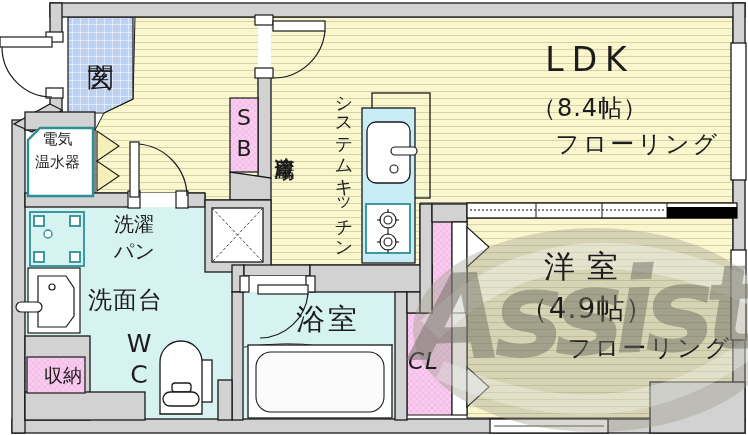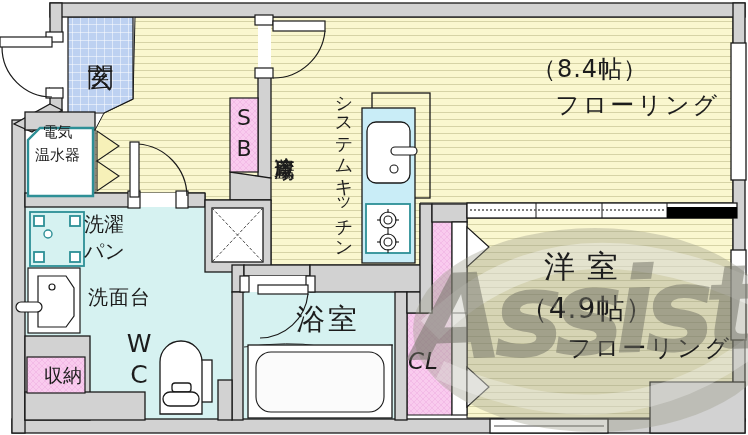--- a/index.html
+++ b/index.html
@@ -215,47 +215,48 @@
 
   <g>
     <ellipse cx="595" cy="330" rx="182" ry="102" fill="#9a9a8a" opacity="0.38"></ellipse>
     <path d="M430 330 Q 560 200 765 298" fill="none" stroke="#ffffff" stroke-width="26" opacity="0.35"></path>
     <path d="M760 340 Q 620 452 440 370" fill="none" stroke="#ffffff" stroke-width="20" opacity="0.28"></path>
   </g>
 </svg>
 
   <div class="lbl vert" style="left:84px;top:42px;font-size:26px;letter-spacing:3px;">玄関</div>
 
-  <div class="lbl center" style="left:28px;top:121px;width:59px;font-size:15px;line-height:1.5;">電気
+  <div class="lbl center" style="left:28px;top:128px;width:59px;font-size:15px;line-height:1.5;">電気
 温水器</div>
 
   <div class="lbl center" style="left:230px;top:103px;width:28px;font-size:22px;line-height:1.4;">S
 B</div>
 
   <div class="lbl vert" style="left:272px;top:141px;font-size:20px;letter-spacing:1px;">冷蔵庫置場</div>
 
   <div class="lbl vert" style="left:332px;top:84px;font-size:18px;">システムキッチン</div>
 
   <div class="roomblock" style="left:460px;top:40px;width:260px;">
+    <div class="rname" style="font-size:33px;">LDK</div>
     <div class="rsize" style="font-size:24px;margin-top:13px;">（8.4帖）</div>
     <div class="rfloor" style="font-size:24px;margin-top:4px;">フローリング</div>
   </div>
 
   <div class="roomblock" style="left:442px;top:246px;width:290px;">
     <div class="rname" style="font-size:31px;letter-spacing:12px;">洋室</div>
     <div class="rsize" style="font-size:28px;margin-top:2px;">（4.9帖）</div>
     <div class="rfloor" style="font-size:24px;margin-top:4px;">フローリング</div>
   </div>
 
   <div class="lbl" style="left:296px;top:300px;font-size:29px;letter-spacing:3px;">浴室</div>
 
-  <div class="lbl" style="left:84px;top:211px;font-size:20px;line-height:1.35;">洗濯
+  <div class="lbl" style="left:114px;top:211px;font-size:20px;line-height:1.35;">洗濯
 パン</div>
 
-  <div class="lbl" style="left:88px;top:284px;font-size:20px;letter-spacing:1px;">洗面台</div>
+  <div class="lbl" style="left:88px;top:284px;font-size:24px;letter-spacing:1px;">洗面台</div>
 
   <div class="lbl center" style="left:123px;top:328px;width:32px;font-size:25px;line-height:1.25;">W
 C</div>
 
   <div class="lbl center" style="left:27px;top:363px;width:72px;font-size:19px;">収納</div>
 
   <div class="lbl" style="left:408px;top:348px;font-size:23px;letter-spacing:1px;font-style:italic;">CL</div>
 
   <div id="wm-text">Assist</div>
 </div>

